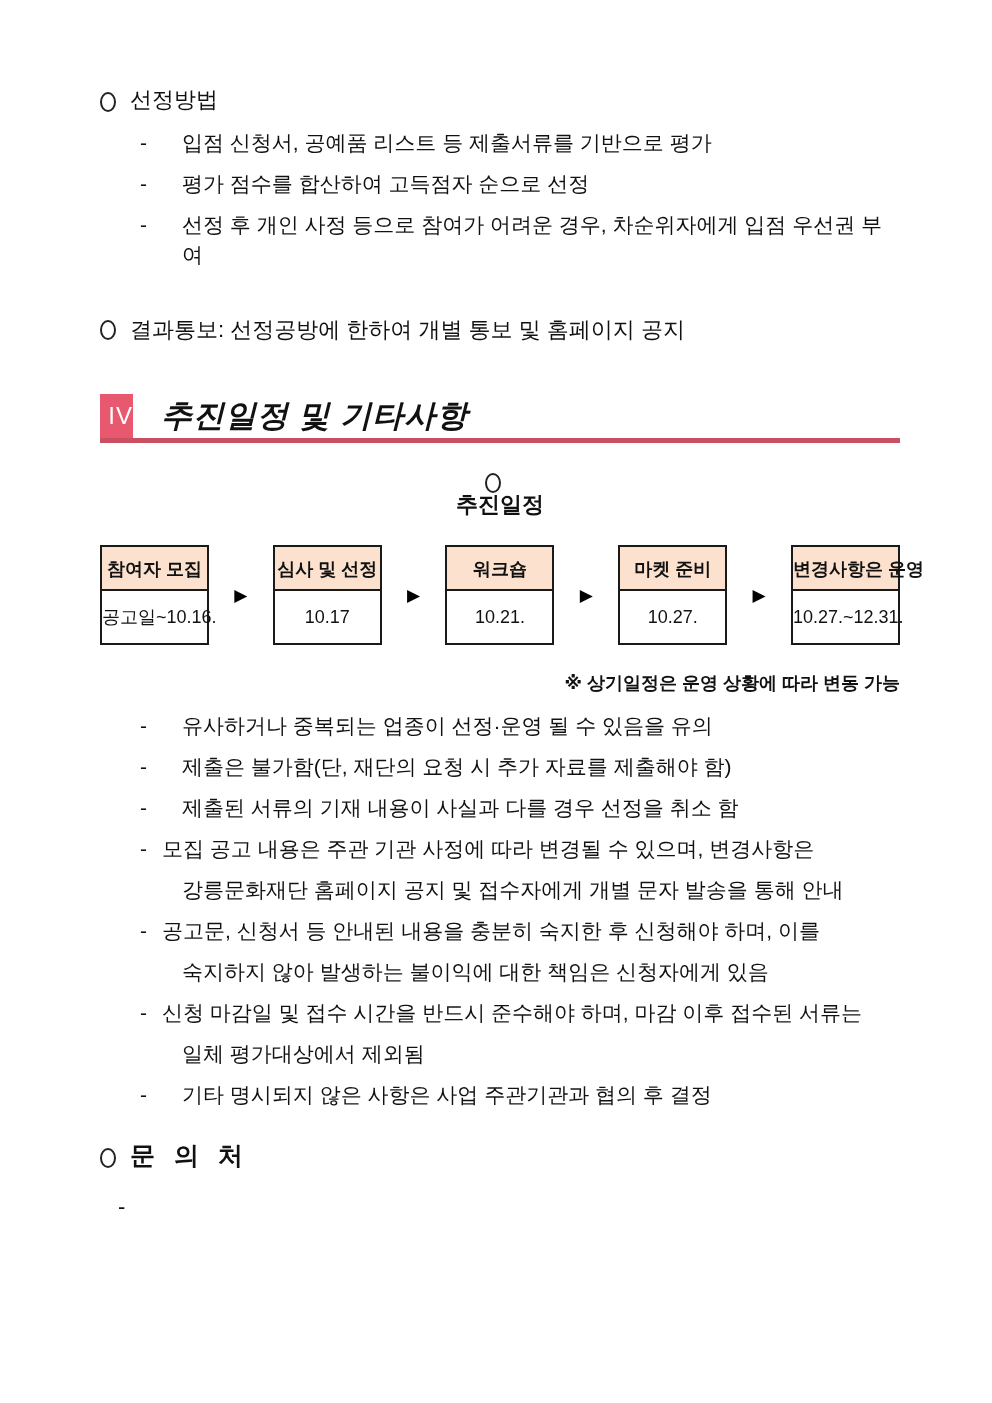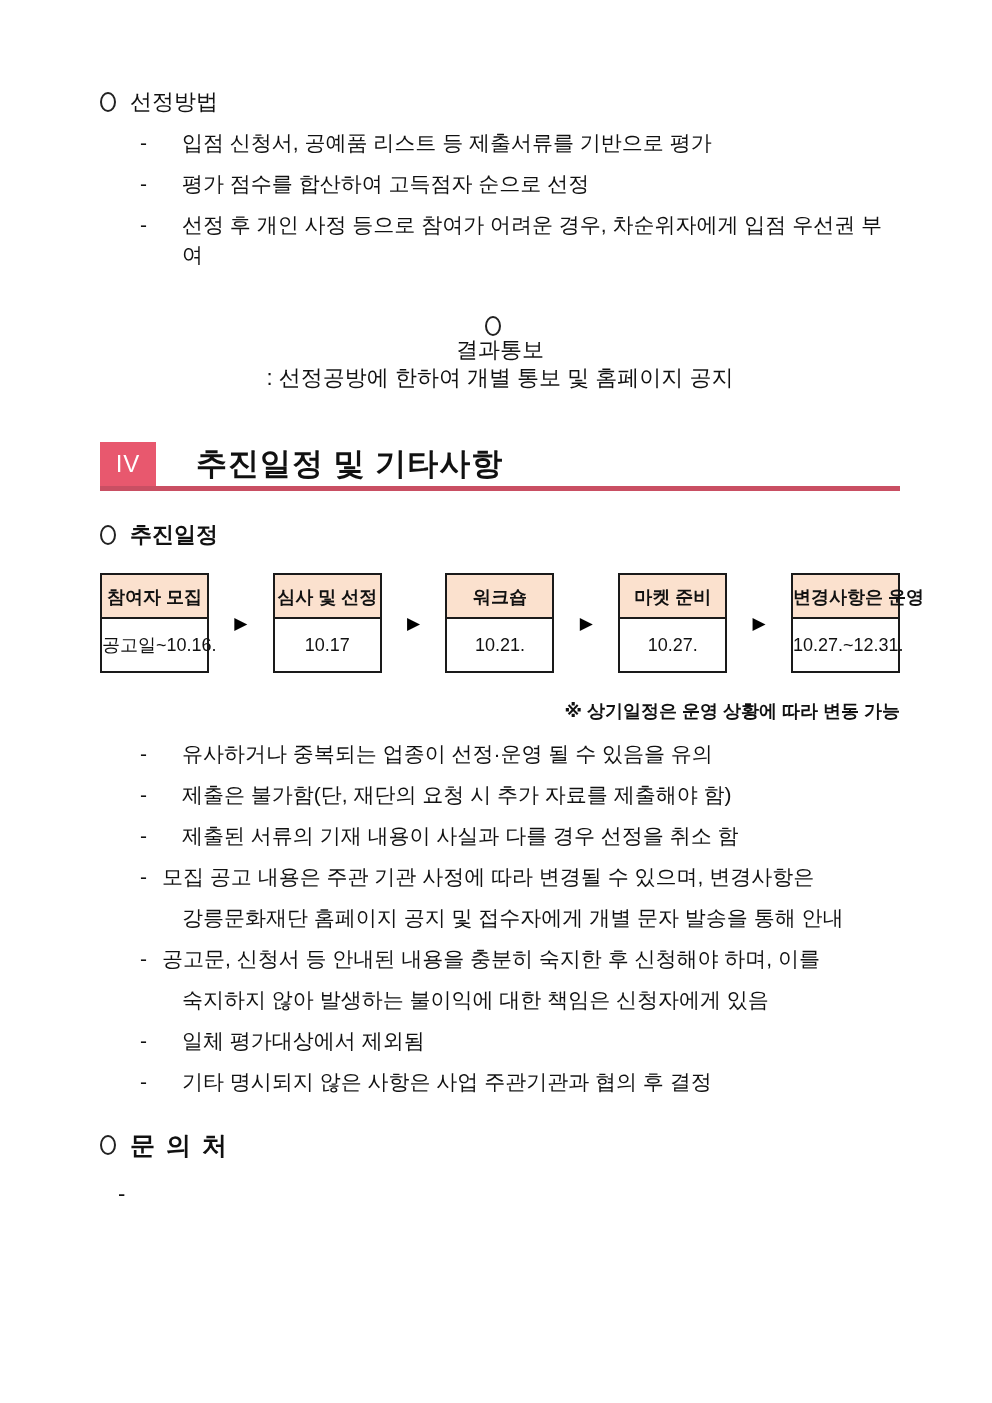--- a/index.html
+++ b/index.html
@@ -26,62 +26,63 @@
     display:inline-block;
     width:16px;height:20px;
     border:2px solid #222;
     border-radius:50%;
     vertical-align:-3px;
     margin-right:14px;
     flex:none;
   }
   .h-line{
     display:flex;align-items:center;
-    font-size:22px;line-height:28px;
+    font-size:22px;line-height:28px;font-family:Liberation Mono, monospace;
   }
   .h-line.bold{font-weight:bold;}
   .dash-list{margin-top:12px;margin-left:40px;}
   .ditem{
     display:flex;
     font-size:21px;line-height:30px;
     margin-bottom:11px;
   }
   .dash{
     flex:none;
     width:16px;
     margin-right:6px;
     text-align:left;
   }
   .dtext div{margin-bottom:11px;}
   .dtext div:last-child{margin-bottom:0;margin-left:20px;}
   
-  .result-line{margin-top:46px;font-size:22px;line-height:28px;display:flex;align-items:center;flex-direction:column;}
+  .result-line{margin-top:46px;font-size:22px;line-height:28px;display:flex;align-items:center;}
   
   .sec4{
     margin-top:50px;
     border-bottom:5px solid var(--underline-red);
     display:flex;align-items:flex-end;
   }
   .sec4-badge{
-    width:56px;height:44px;
+    width:33px;height:44px;
     background:var(--accent-pink);
     color:#ffffff;
     font-size:24px;line-height:44px;
-    text-align:center;
+    text-align:right;
     letter-spacing:1px;
     flex:none;
   }
   .sec4-title{
     font-size:31px;font-weight:bold;
     line-height:44px;
-    margin-left:40px;
+    margin-left:28px;
     letter-spacing:1px;
-  }
-  
-  .sched-head{margin-top:30px;}
+    font-style:italic;
+  }
+  
+  .sched-head{margin-top:30px;flex-direction:column;}
   .flow{
     margin-top:24px;
     display:flex;justify-content:space-between;align-items:center;
   }
   .flow-box{
     width:109px;
     border:2px solid var(--border-dark);
     background:#fff;
     flex:none;
   }
@@ -234,20 +235,21 @@
       <div class="ditem">
         <span class="dash">-</span>
         <div class="dtext">
           <div>공고문, 신청서 등 안내된 내용을 충분히 숙지한 후 신청해야 하며, 이를</div>
           <div>숙지하지 않아 발생하는 불이익에 대한 책임은 신청자에게 있음</div>
         </div>
       </div>
       <div class="ditem">
         <span class="dash">-</span>
         <div class="dtext">
+          <div>신청 마감일 및 접수 시간을 반드시 준수해야 하며, 마감 이후 접수된 서류는</div>
           <div>일체 평가대상에서 제외됨</div>
         </div>
       </div>
       <div class="ditem">
         <span class="dash">-</span>
         <div class="dtext">
           <div>기타 명시되지 않은 사항은 사업 주관기관과 협의 후 결정</div>
         </div>
       </div>
     </div>

